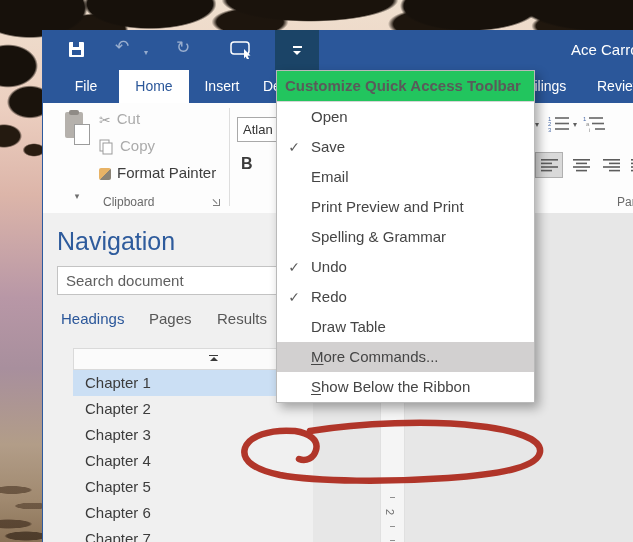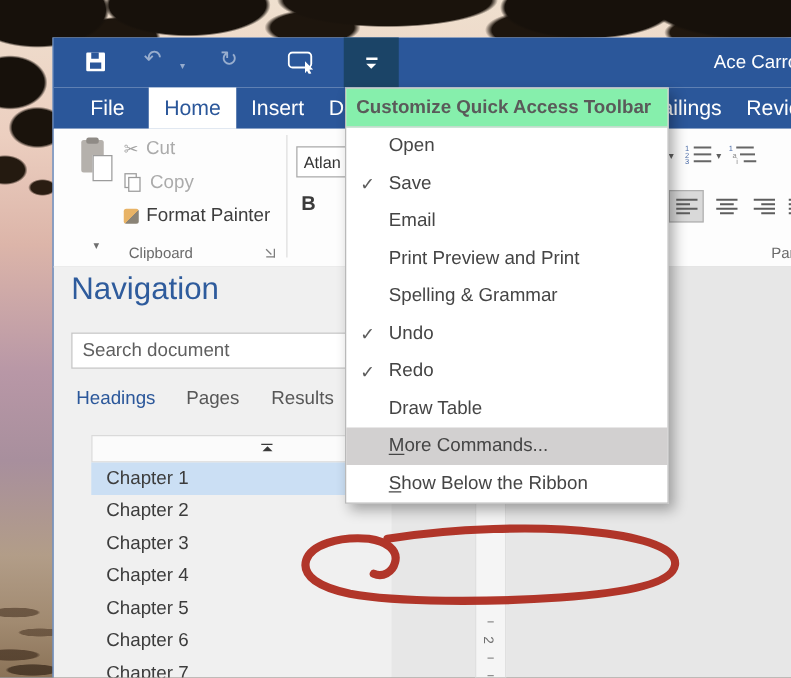--- a/index.html
+++ b/index.html
@@ -47,21 +47,21 @@
   #qat-toggle{position:absolute;left:232px;top:0;width:44px;height:40px;background:#1b4467;
               display:flex;align-items:center;justify-content:center;cursor:pointer;}
   .qat-glyph{width:9px;}
   .qat-glyph .bar{display:block;height:2px;background:#fff;margin-bottom:3px;}
   .qat-glyph .tri{display:block;margin:0 auto;width:0;height:0;
                   border-left:4px solid transparent;border-right:4px solid transparent;border-top:4px solid #fff;}
   #title-text{position:absolute;left:528px;top:11px;color:#fff;font-size:15px;white-space:nowrap;}
 
   
   #tabrow{position:absolute;left:0;top:40px;width:100%;height:33px;background:#2b579a;}
-  .tab{position:absolute;top:0;height:33px;line-height:33px;color:#fff;font-size:17px;white-space:nowrap;cursor:pointer;}
+  .tab{position:absolute;top:0;height:33px;line-height:33px;color:#fff;font-size:14px;white-space:nowrap;cursor:pointer;}
   .tab.t0{left:18px;width:50px;text-align:center;}
   .tab.t1{left:76px;width:70px;text-align:center;}
   .tab.t2{left:152px;width:54px;text-align:center;}
   .tab.t3{left:220px;}
   .tab.t4{left:472px;}
   .tab.t5{left:554px;}
   .tab.active{background:#fff;color:#2b579a;}
 
   
   #ribbon{position:absolute;left:0;top:73px;width:100%;height:110px;background:#fdfdfd;
@@ -93,21 +93,21 @@
   .listbtn{position:absolute;top:12px;cursor:pointer;}
   #btn-bullets{left:466px;} #btn-numbered{left:504px;} #btn-multilevel{left:540px;}
   .lcaret{position:absolute;top:17px;font-size:8px;color:#5f5f5f;}
   #caret-bullets{left:492px;} #caret-numbered{left:530px;}
   .alignbtn{position:absolute;top:49px;width:28px;height:26px;display:flex;align-items:center;justify-content:center;cursor:pointer;}
   #al-left{left:492px;background:#d9d9d9;border:1px solid #b0b0b0;width:26px;height:24px;}
   #al-center{left:524px;} #al-right{left:554px;} #al-justify{left:582px;}
 
   
   #navpane{position:absolute;left:0;top:183px;width:270px;height:329px;background:#f0f0f0;}
-  #nav-title{position:absolute;left:14px;top:4px;font-size:25px;color:#2e5b9c;}
+  #nav-title{position:absolute;left:14px;top:14px;font-size:25px;color:#2e5b9c;}
   #nav-search{position:absolute;left:14px;top:53px;width:250px;height:29px;box-sizing:border-box;
               border:1px solid #c3c3c3;background:#fff;font-family:inherit;font-size:15px;color:#333;padding:0 8px;outline:none;}
   #nav-search::placeholder{color:#5f5f5f;opacity:1;}
   #navtabs{position:absolute;left:0;top:97px;width:100%;height:24px;}
   .navtab{position:absolute;top:0;font-size:15px;color:#575757;cursor:pointer;white-space:nowrap;}
   .navtab.n0{left:18px;} .navtab.n1{left:106px;} .navtab.n2{left:174px;}
   .navtab.active{color:#2b579a;font-weight:normal;}
   #listhead{position:absolute;left:30px;top:135px;width:240px;height:22px;background:#fbfbfb;
             border:1px solid #dadada;box-sizing:border-box;cursor:pointer;}
   .sorticon{position:absolute;left:135px;top:6px;width:9px;}
@@ -122,21 +122,21 @@
   #docarea{position:absolute;left:270px;top:183px;width:321px;height:329px;background:#e7e7e7;}
   #vruler{position:absolute;left:67px;top:0;width:23px;height:329px;background:#f5f5f5;
           border-left:1px solid #e0e0e0;border-right:1px solid #e0e0e0;}
   #vruler .tick{position:absolute;left:9px;width:5px;height:1px;background:#8f8f8f;}
   #vruler .k1{top:284px;} #vruler .k2{top:313px;} #vruler .k3{top:327px;}
   #ruler-num{position:absolute;left:6px;top:293px;font-size:11px;color:#707070;transform:rotate(90deg);}
 
   
   #menu{position:absolute;left:276px;top:70px;width:259px;background:#fff;z-index:50;
         border:1px solid #b9b9b9;box-sizing:border-box;box-shadow:4px 5px 10px rgba(0,0,0,.32);}
-  #menu-header{height:30px;line-height:30px;background:#86efac;border-bottom:1px solid #d6d6d6;
+  #menu-header{height:30px;line-height:30px;background:#22c55e;border-bottom:1px solid #d6d6d6;
                font-size:15px;font-weight:bold;color:#5a5a5a;padding-left:8px;}
   .menu-item{display:flex;height:30px;line-height:30px;font-size:15px;color:#454545;cursor:pointer;}
   .menu-item .check{width:34px;text-align:center;color:#5c5c5c;font-size:14px;}
   .menu-item .mlabel{white-space:nowrap;}
   .menu-item.highlighted{background:#d2d0d0;}
   .menu-item u{text-underline-offset:2px;}
 
   
   #annotation{position:absolute;left:0;top:0;z-index:60;pointer-events:none;}
 </style>

